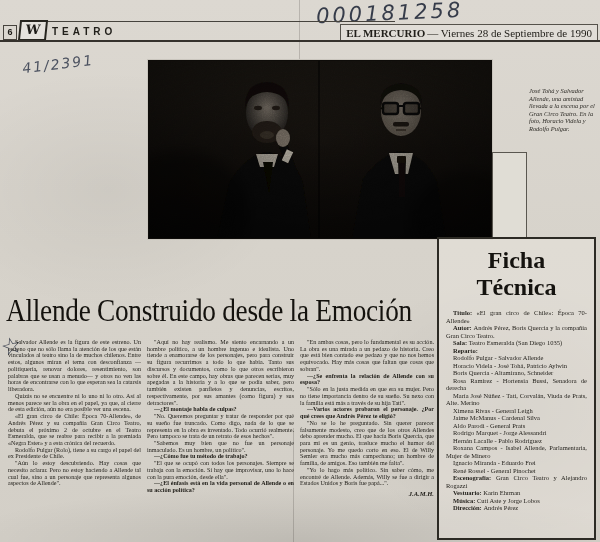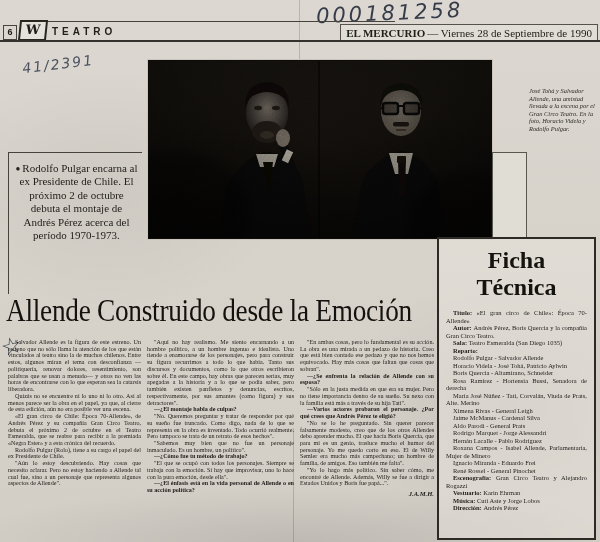--- a/index.html
+++ b/index.html
@@ -88,21 +88,20 @@
   <div class="hw top">000181258</div>
   <div class="hw side">41/2391</div>
 
   <div class="rule-top"></div>
   <div class="pagenum">6</div>
   <div class="wlogo">W</div>
   <div class="secttl">TEATRO</div>
   <div class="issue"><b>EL MERCURIO</b><span>— Viernes 28 de Septiembre de 1990</span></div>
   <div class="rule-main"></div>
 
-  <div class="teaser"><span class="blt">●</span><span>Rodolfo Pulgar encarna al ex Presidente de Chile. El próximo 2 de octubre debuta el montaje de Andrés Pérez acerca del período 1970-1973.</span></div>
 
   <div class="photo">
     <svg width="342" height="177" viewBox="0 0 342 177">
       <defs>
         <linearGradient id="bgg" x1="0" y1="0" x2="0" y2="1">
           <stop offset="0" stop-color="#26211a"></stop>
             <stop offset="0.5" stop-color="#181410"></stop>
             <stop offset="1" stop-color="#100d0a"></stop>
         </linearGradient>
         <radialGradient id="faceL" cx="0.5" cy="0.4" r="0.8">

